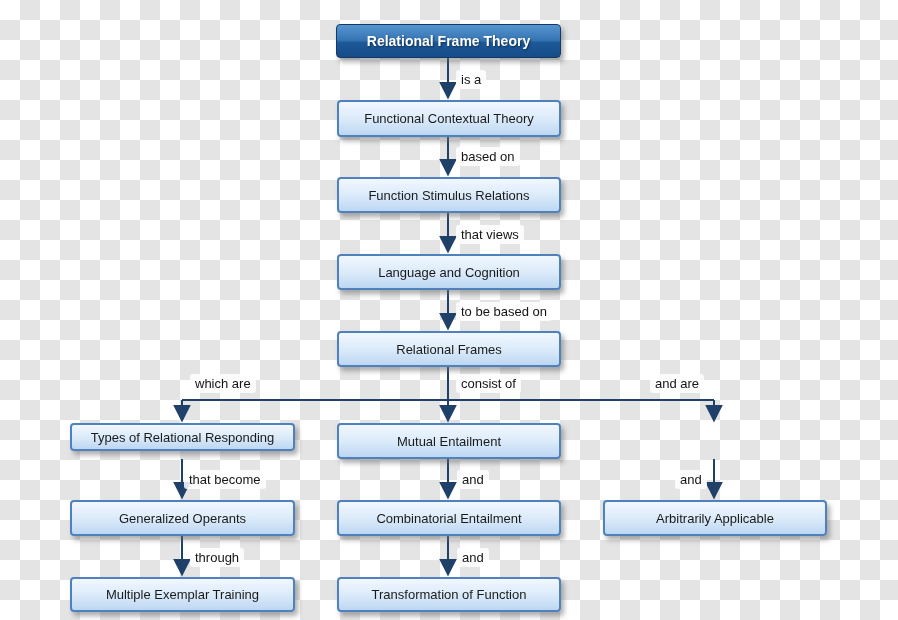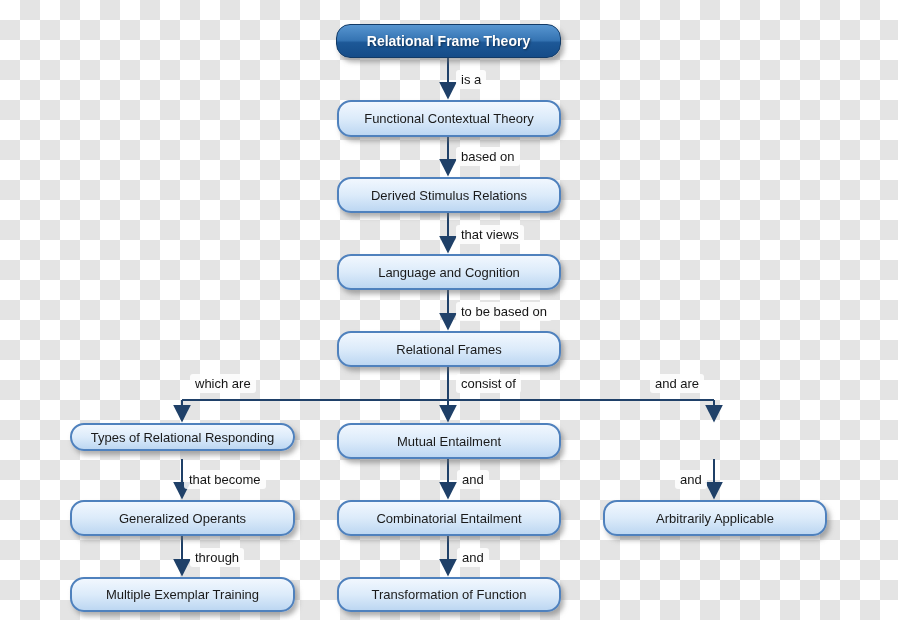--- a/index.html
+++ b/index.html
@@ -35,21 +35,21 @@
   .node {
     position: absolute;
     box-sizing: border-box;
     display: flex;
     align-items: center;
     justify-content: center;
     text-align: center;
     font-size: 13px;
     color: #1a1a1a;
     border: 2px solid var(--node-border, #4f81bd);
-    border-radius: 14px;
+    border-radius: 4px;
     background: linear-gradient(180deg, var(--node-top, #f1f7fe) 0%, #dcebfa 50%, var(--node-bottom, #bdd7f2) 100%);
     box-shadow: 3px 4px 5px rgba(110,110,110,0.55);
     padding: 2px 6px;
   }
   .node.root {
     font-size: 14px;
     font-weight: bold;
     color: #ffffff;
     text-shadow: 1px 1px 2px rgba(0,0,0,0.45);
     border: 1px solid #123a66;
@@ -96,21 +96,21 @@
   </svg>
 
   <div class="node root" style="left:336px; top:24px; width:225px; height:34px;">Relational Frame Theory</div>
 
   <div class="edge-label" style="left:456px; top:70px;">is a</div>
 
   <div class="node" style="left:337px; top:100px; width:224px; height:37px;">Functional Contextual Theory</div>
 
   <div class="edge-label" style="left:456px; top:147px;">based on</div>
 
-  <div class="node" style="left:337px; top:177px; width:224px; height:36px;">Derived Stimulus Relations</div>
+  <div class="node" style="left:337px; top:177px; width:224px; height:36px;">Function Stimulus Relations</div>
 
   <div class="edge-label" style="left:456px; top:225px;">that views</div>
 
   <div class="node" style="left:337px; top:254px; width:224px; height:36px;">Language and Cognition</div>
 
   <div class="edge-label" style="left:456px; top:302px;">to be based on</div>
 
   <div class="node" style="left:337px; top:331px; width:224px; height:36px;">Relational Frames</div>
 
   <div class="edge-label" style="left:190px; top:374px;">which are</div>

